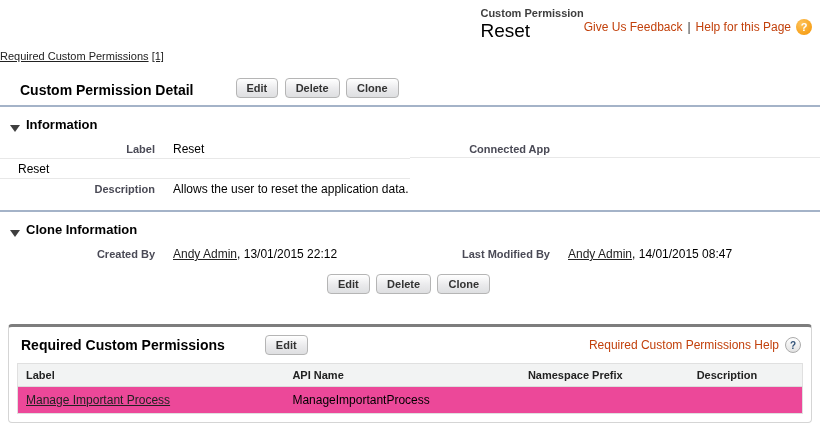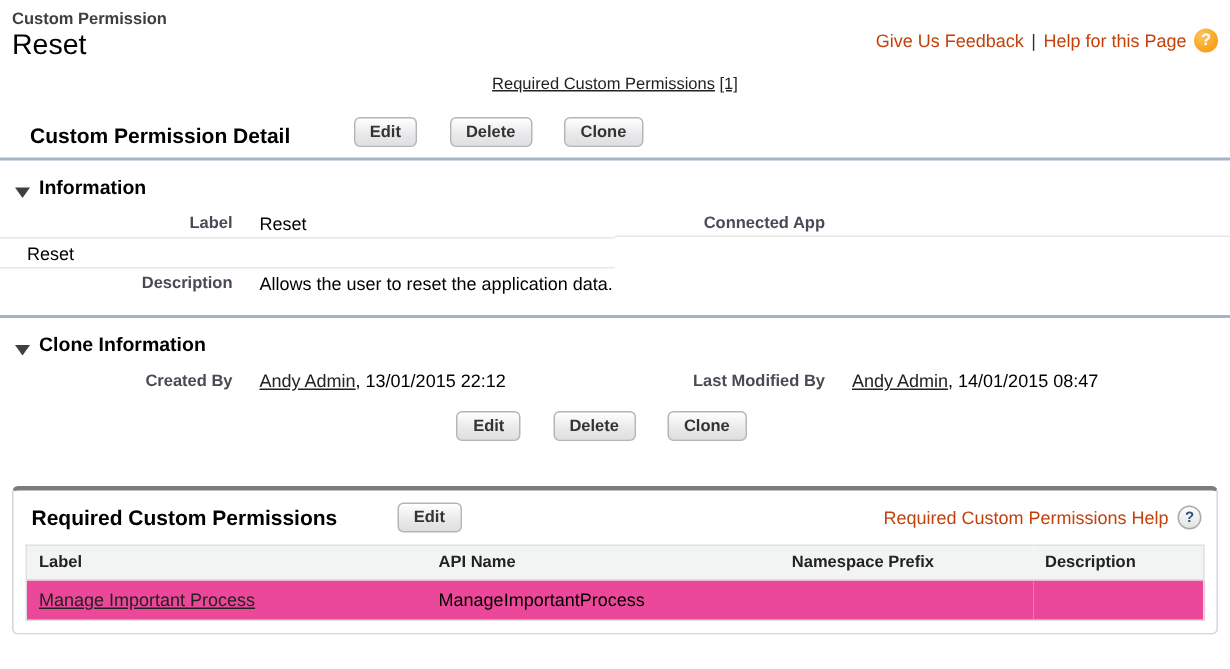--- a/index.html
+++ b/index.html
@@ -7,42 +7,42 @@
   body {
     width: 820px; height: 446px;
     font-family: "Liberation Sans", "DejaVu Sans", sans-serif;
     font-size: 12px; background: #fff; color: #000; overflow: hidden;
   }
   a { text-decoration: none; }
   .blue-link { color: #c2410c; cursor: pointer; }
   .dark-link { color: #222; text-decoration: underline; cursor: pointer; }
 
   
-  .page-header { display: flex; justify-content: space-between; padding: 7px 8px 0 8px; }
+  .page-header { display: flex; justify-content: flex-end; padding: 7px 8px 0 8px; }
   .entity-type { font-size: 11px; font-weight: bold; color: #3e3e3e; }
   .page-title { font-size: 19px; color: #000; margin-top: 1px; }
   .header-right { font-size: 12px; padding-top: 5px; display: flex; align-items: center; }
   .header-right .sep { color: #333; margin: 0 5px; }
   .help-orb {
     display: inline-block; width: 16px; height: 16px; border-radius: 50%;
     background: radial-gradient(circle at 35% 30%, #fdc35c, #f59300);
     color: #fff; font-weight: bold; font-size: 11px; text-align: center;
     line-height: 16px; margin-left: 5px;
   }
   .back-link-row { padding: 6px 8px 2px 8px; font-size: 12px; }
   .back-arrow { color: #3e3e3e; }
-  .jump-links { text-align: center; font-size: 11px; margin-top: 8px; }
+  .jump-links { text-align: left; font-size: 11px; margin-top: 8px; }
 
   
   .detail-header { display: flex; align-items: flex-end; padding: 16px 8px 7px 20px; }
   .detail-title { font-size: 14px; font-weight: bold; margin-right: 42px; }
   .btn {
     font-family: inherit; font-size: 11px; font-weight: bold; color: #333;
     padding: 3px 10px; background: linear-gradient(#ffffff, #eaeaec 55%, #dedfe1);
-    border: 1px solid #b5b5b5; border-radius: 4px; margin-right: 18px; cursor: pointer;
+    border: 1px solid #b5b5b5; border-radius: 4px; margin-right: 3px; cursor: pointer;
   }
   .section-bar { height: 2px; background: #a4b3c8; }
 
   
   .section-title { display: flex; align-items: flex-end; gap: 6px; font-size: 13px; font-weight: bold; padding: 10px 0 5px 10px; }
   .twisty { width: 0; height: 0; border-left: 5px solid transparent; border-right: 5px solid transparent; border-top: 7px solid #3f3f3f; }
 
   .field-grid { display: flex; padding: 2px 0 12px 0; }
   .fcol { width: 50%; }
   .frow { display: flex; align-items: flex-start; min-height: 19px; }

